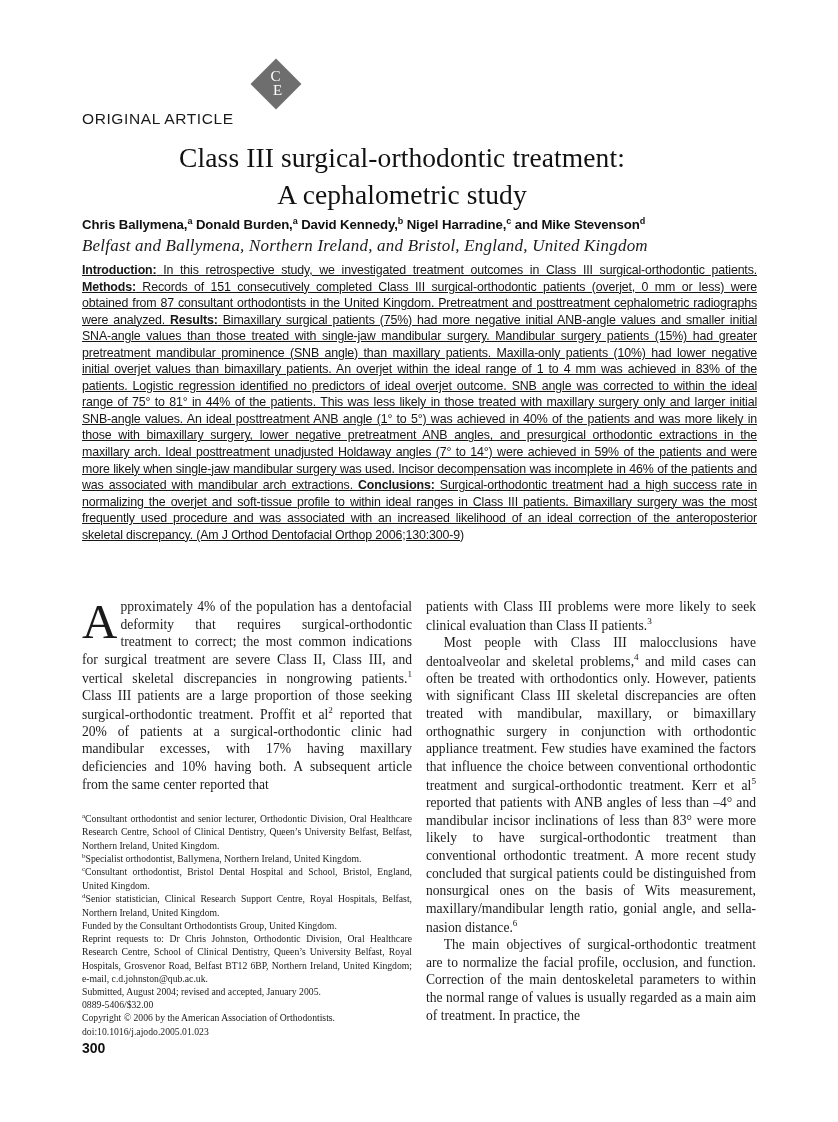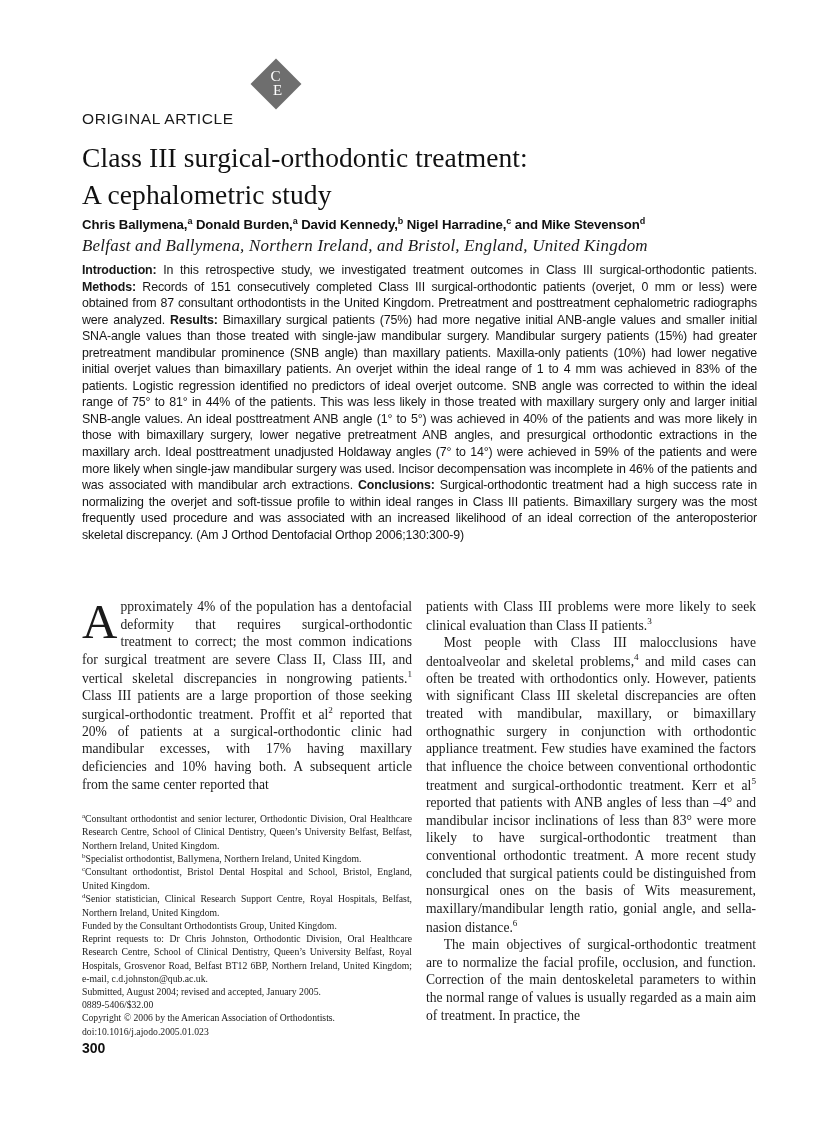--- a/index.html
+++ b/index.html
@@ -80,20 +80,21 @@
     position: absolute;
     left: 82px;
     top: 122px;
     width: 640px;
     font-family: "Liberation Serif", serif;
     font-size: 27.5px;
     line-height: 1.32;
     font-weight: normal;
     color: #111;
     letter-spacing: 0.1px;
+    text-align: center;
   }
   .title .l2 { display: block; }
 
   
   .authors {
     position: absolute;
     left: 82px;
     top: 216px;
     width: 660px;
     font-family: "Liberation Sans", sans-serif;
@@ -120,20 +121,21 @@
     position: absolute;
     left: 82px;
     top: 262px;
     width: 675px;
     font-family: "Liberation Sans", sans-serif;
     font-size: 12.4px;
     line-height: 1.335;
     text-align: justify;
     color: #161616;
     letter-spacing: -0.15px;
+    text-decoration: underline;
   }
   .abstract b { font-weight: bold; }
 
   
   .col {
     position: absolute;
     width: 330px;
     font-family: "Liberation Serif", serif;
     font-size: 13.6px;
     line-height: 1.30;

